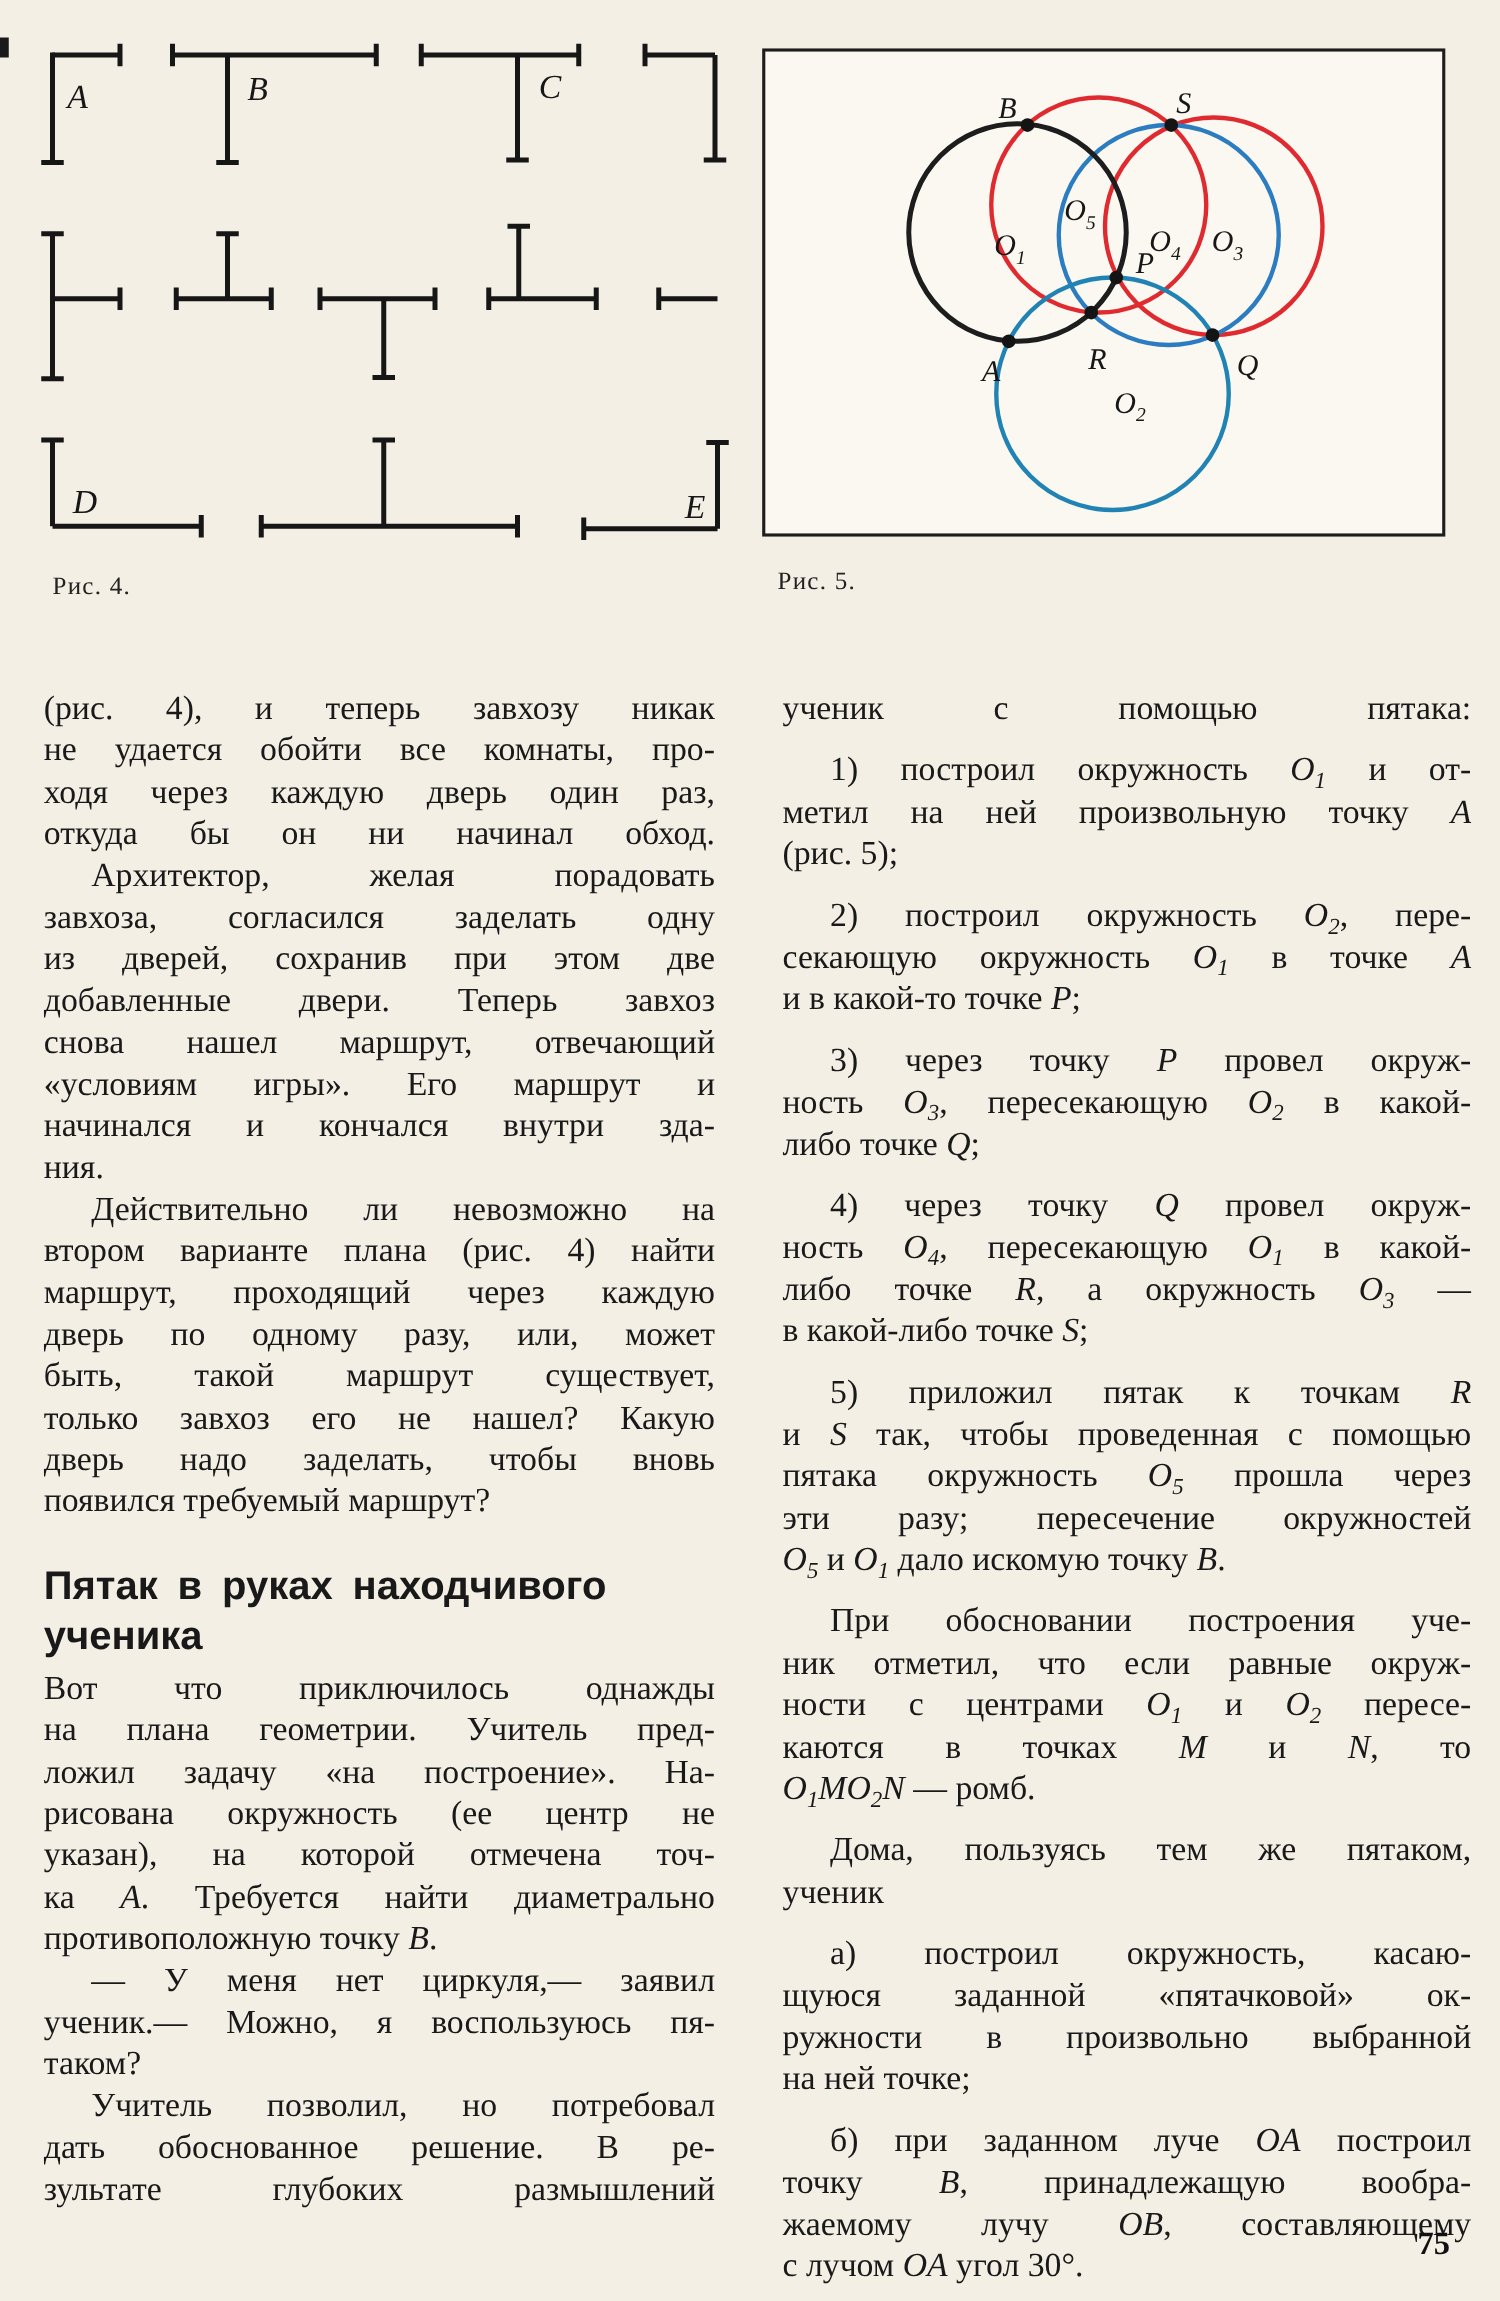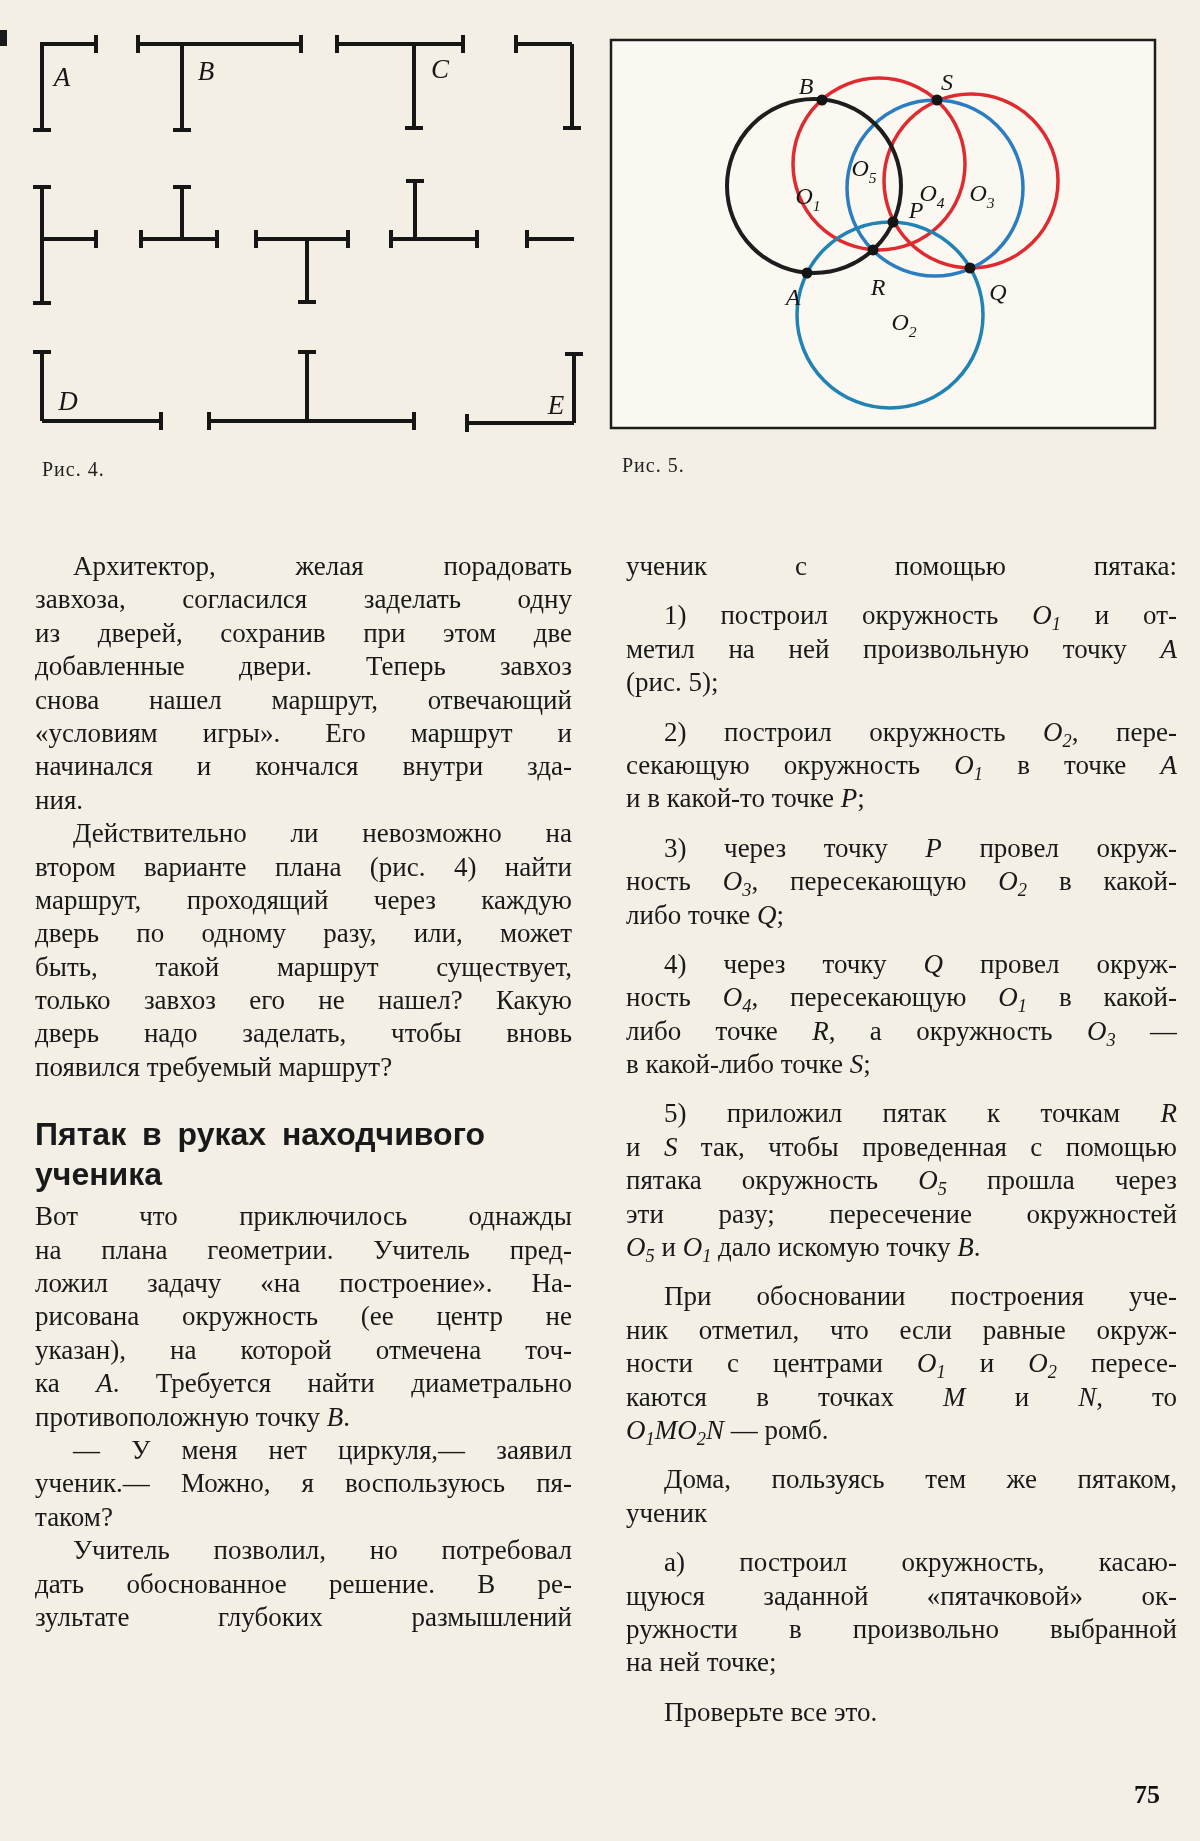--- a/index.html
+++ b/index.html
@@ -168,20 +168,26 @@
         <text x="793" y="305" class="fig-label" font-size="24" text-anchor="middle"><tspan>A</tspan></text>
         <text x="998" y="300" class="fig-label" font-size="24" text-anchor="middle"><tspan>Q</tspan></text>
         <text x="904" y="330" class="fig-label" font-size="24" text-anchor="middle"><tspan>O</tspan><tspan dy="7" font-size="65%">2</tspan></text>
       </g>
   </svg>
 
   <div class="caption" style="left:42px;top:458px">Рис. 4.</div>
   <div class="caption" style="left:622px;top:454px">Рис. 5.</div>
 
   <div class="column col-left" id="left-column">
+      <div class="para">
+        <div class="line">(рис. 4), и теперь завхозу никак</div>
+        <div class="line">не удается обойти все комнаты, про-</div>
+        <div class="line">ходя через каждую дверь один раз,</div>
+        <div class="line">откуда бы он ни начинал обход.</div>
+      </div>
       <div class="para indent">
         <div class="line">Архитектор, желая порадовать</div>
         <div class="line">завхоза, согласился заделать одну</div>
         <div class="line">из дверей, сохранив при этом две</div>
         <div class="line">добавленные двери. Теперь завхоз</div>
         <div class="line">снова нашел маршрут, отвечающий</div>
         <div class="line">«условиям игры». Его маршрут и</div>
         <div class="line">начинался и кончался внутри зда-</div>
         <div class="line end">ния.</div>
       </div>
@@ -262,19 +268,25 @@
         <div class="line">Дома, пользуясь тем же пятаком,</div>
         <div class="line end">ученик</div>
       </div>
       <div class="para indent">
         <div class="line">а) построил окружность, касаю-</div>
         <div class="line">щуюся заданной «пятачковой» ок-</div>
         <div class="line">ружности в произвольно выбранной</div>
         <div class="line end">на ней точке;</div>
       </div>
       <div class="para indent">
+        <div class="line">б) при заданном луче <i>OA</i> построил</div>
+        <div class="line">точку <i>B</i>, принадлежащую вообра-</div>
+        <div class="line">жаемому лучу <i>OB</i>, составляющему</div>
+        <div class="line end">с лучом <i>OA</i> угол 30°.</div>
+      </div>
+      <div class="para indent">
         <div class="line end">Проверьте все это.</div>
       </div>
     </div>
 
   <div class="page-number">75</div>
 
 </div>
 
 </body></html>

